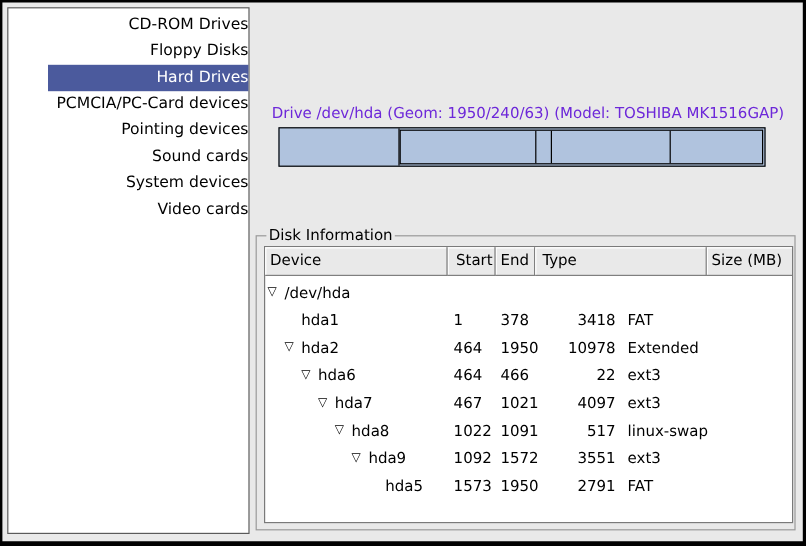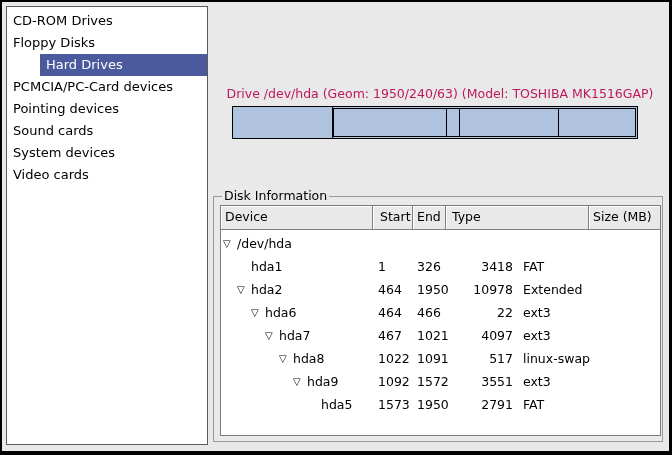--- a/index.html
+++ b/index.html
@@ -12,30 +12,31 @@
     position:relative;width:672px;height:455px;box-sizing:border-box;
     border-style:solid;border-color:#000;
     border-width:2px 3px 4px 2px;
     background:var(--bg,#e9e9e9);
   }
   
   .sidebar{
     position:absolute;left:4px;top:4px;width:202px;height:439px;
     background:#fff;border:1px solid #5a5a5a;box-sizing:border-box;
     padding-top:3px;
+    text-align:right;
   }
   .sb-item{
     height:22px;line-height:22px;font-size:13px;color:#000;
     padding-left:6px;white-space:nowrap;cursor:default;
   }
   .sb-item.selected{background:var(--sel,#4b5a9d);color:#fff;margin-left:33px;}
   
   .drive-title{
     position:absolute;left:213px;top:84px;width:450px;
-    text-align:center;font-size:12.5px;color:#be185d;white-space:nowrap;
+    text-align:center;font-size:12.5px;color:#6d28d9;white-space:nowrap;
   }
   .pbar{
     position:absolute;left:230px;top:104px;width:404px;height:31px;
     background:var(--part,#b0c3de);border:1px solid #000;
   }
   .pbar .primary{
     position:absolute;left:0;top:0;bottom:0;width:99px;
     border-right:1px solid #000;
   }
   .pbar .extended{
@@ -147,21 +148,21 @@
     <div class="c c-size"></div>
     <div class="c c-type"></div>
   </div>
           <div class="trow">
     <div class="c c-dev">
       <span class="indent" style="width: 16px;"></span>
       <span class="exp"></span>
       <span>hda1</span>
     </div>
     <div class="c c-start">1</div>
-    <div class="c c-end">326</div>
+    <div class="c c-end">378</div>
     <div class="c c-size">3418</div>
     <div class="c c-type">FAT</div>
   </div>
           <div class="trow">
     <div class="c c-dev">
       <span class="indent" style="width: 16px;"></span>
       <span class="exp">▽</span>
       <span>hda2</span>
     </div>
     <div class="c c-start">464</div>

